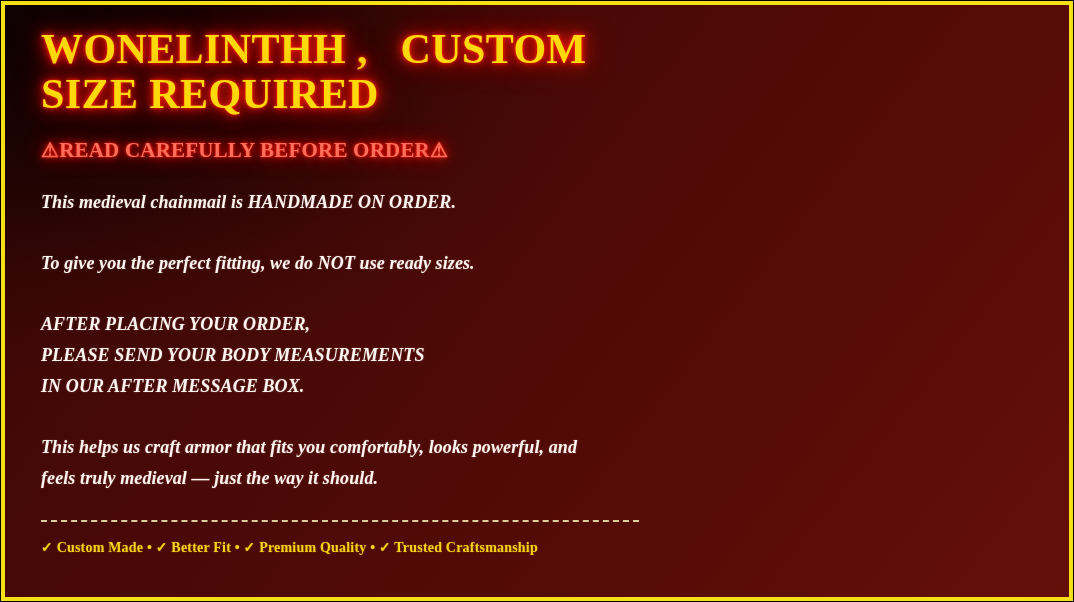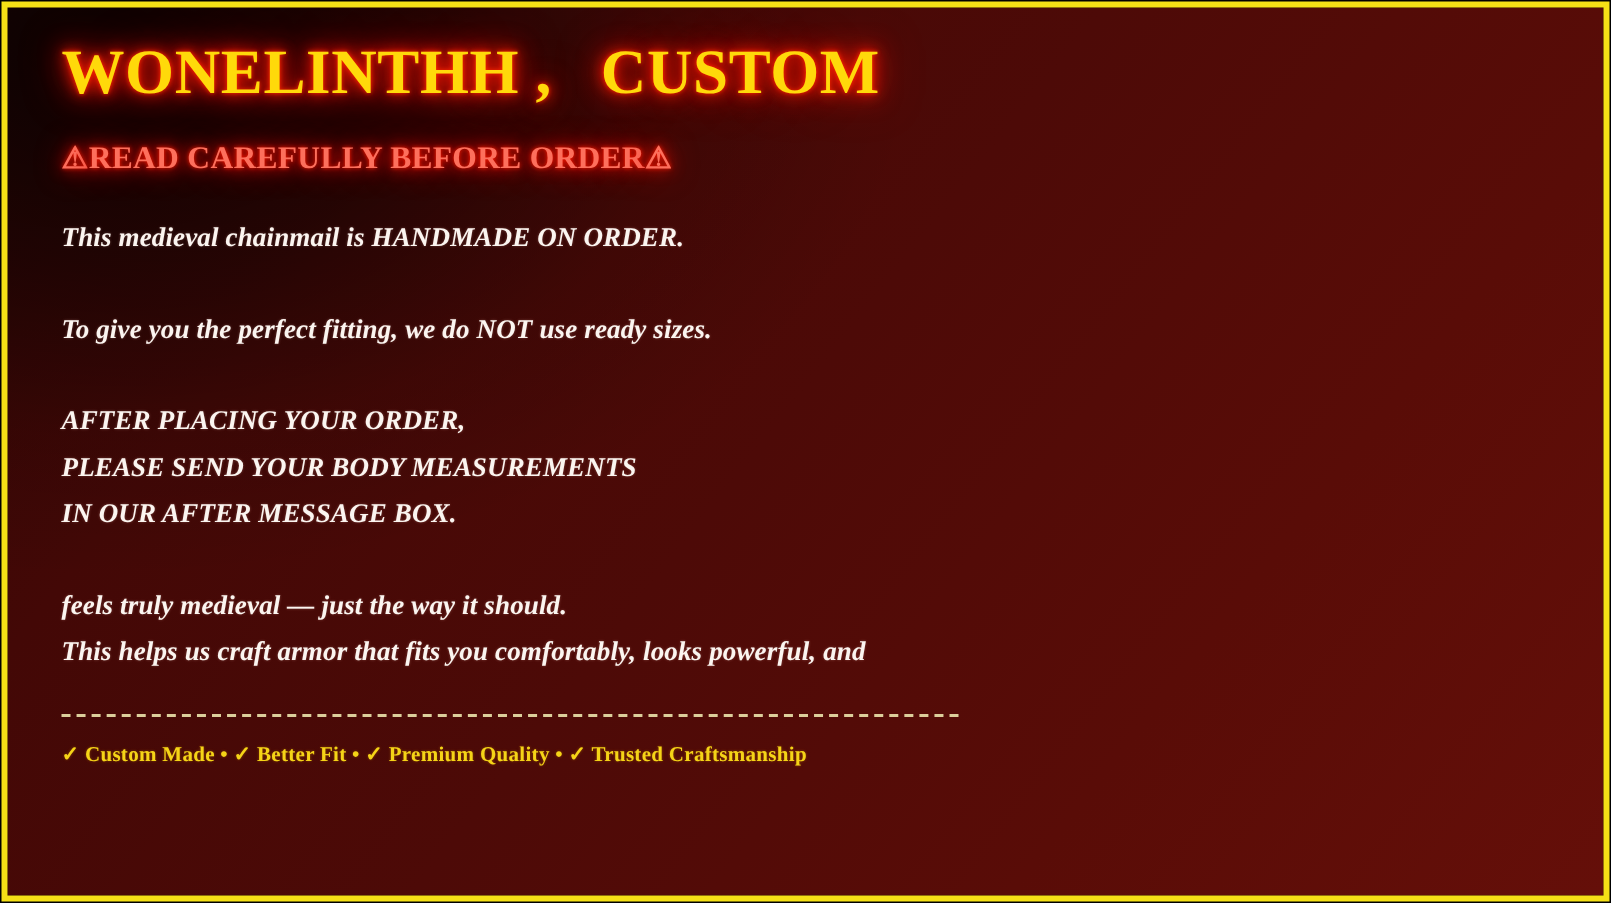--- a/index.html
+++ b/index.html
@@ -126,35 +126,35 @@
     white-space: pre;
   }
 </style>
 </head>
 <body>
 
 <div class="notice-frame">
   <div class="notice-border">
     <div class="notice-inner">
 
-      <h1 class="title"><span>WONELINTHH ,   CUSTOM</span><br></h1>
+      <h1 class="title"><span>WONELINTHH ,   CUSTOM</span><br><span>SIZE REQUIRED</span></h1>
 
       <div class="warning-line"><span class="warning-icon">⚠</span><span>READ CAREFULLY BEFORE ORDER</span><span class="warning-icon">⚠</span></div>
 
       <div class="body-block">
         <div class="body-line">This medieval chainmail is HANDMADE ON ORDER.</div>
         <div class="gap-sm"></div>
         <div class="body-line">To give you the perfect fitting, we do NOT use ready sizes.</div>
         <div class="gap-sm"></div>
         <div class="body-line">AFTER PLACING YOUR ORDER,</div>
         <div class="body-line">PLEASE SEND YOUR BODY MEASUREMENTS</div>
         <div class="body-line">IN OUR AFTER MESSAGE BOX.</div>
         <div class="gap-sm"></div>
+        <div class="body-line">This helps us craft armor that fits you comfortably, looks powerful, and</div>
         <div class="body-line">feels truly medieval — just the way it should.</div>
-        <div class="body-line">This helps us craft armor that fits you comfortably, looks powerful, and</div>
       </div>
 
       <div class="divider"></div>
 
       <div class="features">✓ Custom Made • ✓ Better Fit • ✓ Premium Quality • ✓ Trusted Craftsmanship</div>
 
     </div>
   </div>
 </div>
 

